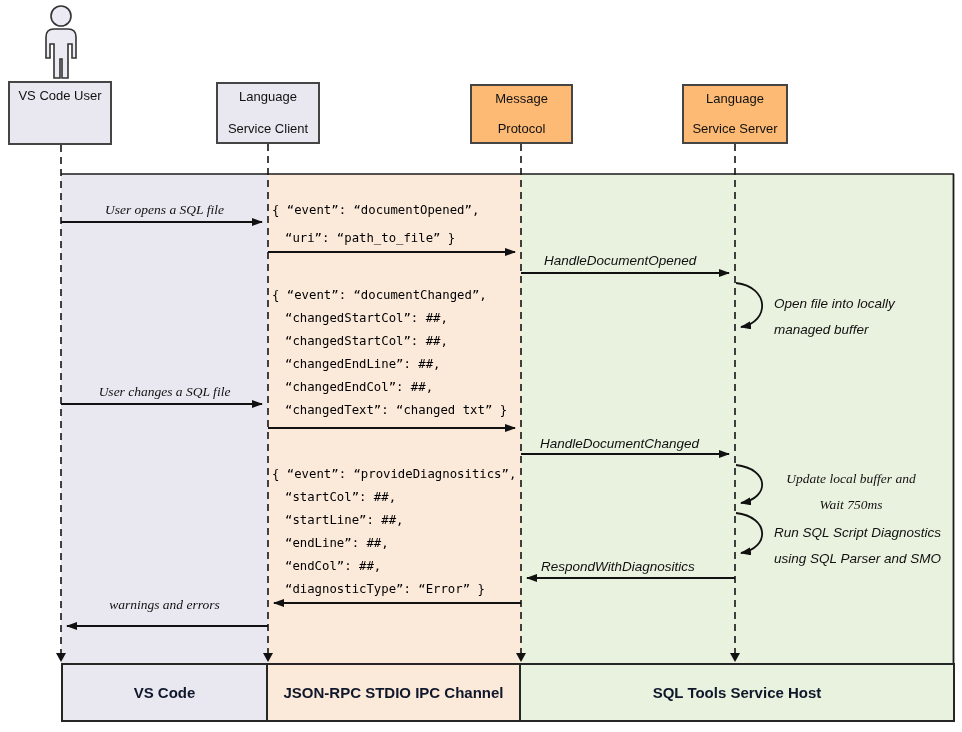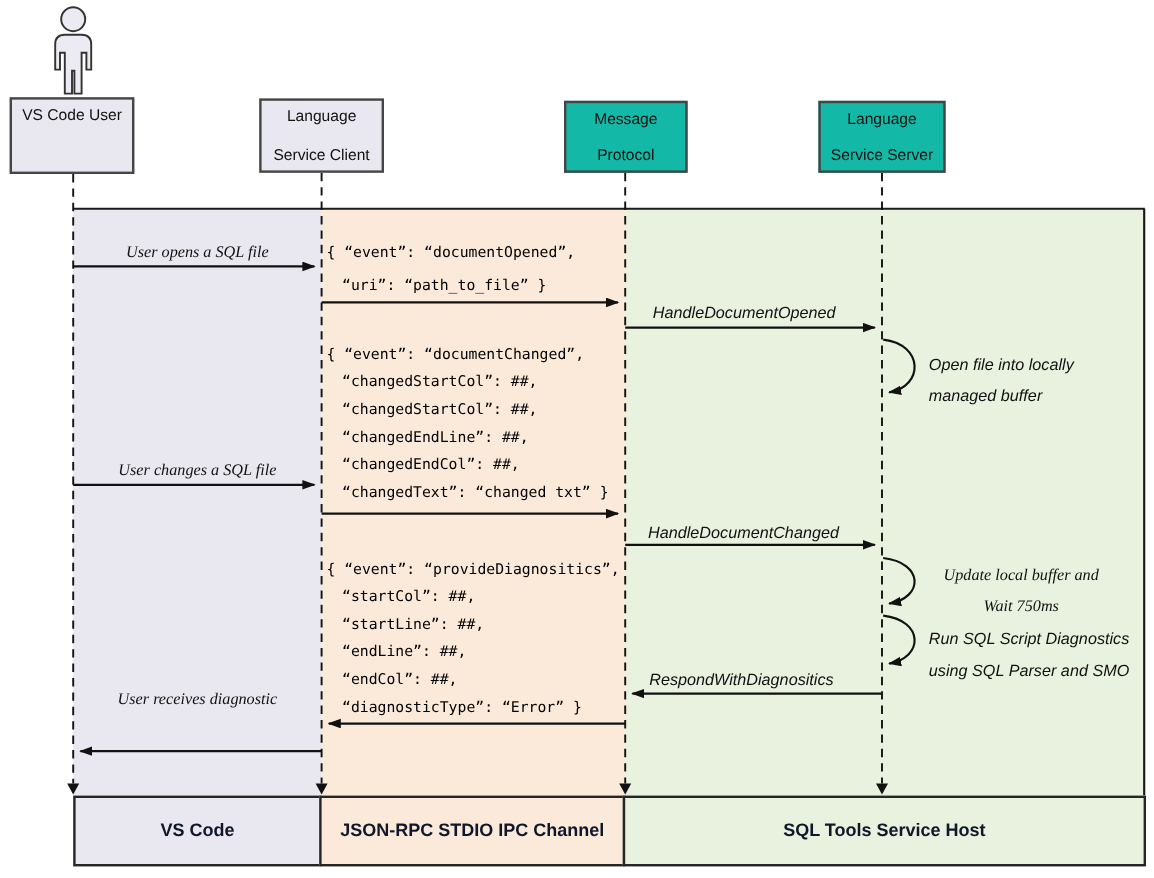--- a/index.html
+++ b/index.html
@@ -7,21 +7,21 @@
           font-family:"Liberation Sans",sans-serif;overflow:hidden;}
   .band{position:absolute;top:174px;height:489px;}
   .band.lav{left:61px;width:207px;background:#e9e8f1;}
   .band.pch{left:268px;width:253px;background:#fbe9da;}
   .band.grn{left:521px;width:433px;background:#e9f1df;}
   svg.layer{position:absolute;left:0;top:0;width:962px;height:732px;pointer-events:none;}
   .hbox{position:absolute;border:2px solid #454545;box-sizing:border-box;
         display:flex;flex-direction:column;align-items:center;justify-content:space-between;
         font-size:13px;color:#111;text-align:center;line-height:26px;}
   .hbox.lav{background:#e9e8f1;}
-  .hbox.grn{background:#14b8a6;}
+  .hbox.grn{background:#fdba74;}
   .fbox{position:absolute;top:663px;height:59px;border:2px solid #262626;box-sizing:border-box;
         display:flex;align-items:center;justify-content:center;
         font-weight:bold;font-size:15px;color:#0f172a;}
   .fbox.lav{background:#e9e8f1;}
   .fbox.pch{background:#fbe9da;}
   .fbox.grn{background:#e9f1df;}
   .lbl{position:absolute;font-style:italic;font-size:13.5px;color:#111;white-space:nowrap;}
   .lbl.c{text-align:center;font-family:Liberation Serif, serif;}
   .mono{position:absolute;font-family:"DejaVu Sans Mono",monospace;font-size:12.3px;
         color:#000;white-space:nowrap;}
@@ -104,21 +104,21 @@
   <div class="lbl" style="left:544px;top:253px;">HandleDocumentOpened</div>
   <div class="lbl" style="left:774px;top:296px;">Open file into locally</div>
   <div class="lbl" style="left:774px;top:322px;">managed buffer</div>
   <div class="lbl c" style="left:61px;width:207px;top:384px;">User changes a SQL file</div>
   <div class="lbl" style="left:540px;top:436px;">HandleDocumentChanged</div>
   <div class="lbl c" style="left:765px;width:172px;top:471px;">Update local buffer and</div>
   <div class="lbl c" style="left:765px;width:172px;top:497px;">Wait 750ms</div>
   <div class="lbl" style="left:774px;top:525px;">Run SQL Script Diagnostics</div>
   <div class="lbl" style="left:774px;top:551px;">using SQL Parser and SMO</div>
   <div class="lbl" style="left:541px;top:559px;">RespondWithDiagnositics</div>
-  <div class="lbl c" style="left:61px;width:207px;top:575px;">User receives diagnostic</div>
+  <div class="lbl c" style="left:61px;width:207px;top:597px;">warnings and errors</div>
 
   <div class="mono wide" style="left:285px;top:196px;">
     <div class="ln first">{ “event”: “documentOpened”,</div>
     <div class="ln">“uri”: “path_to_file” }</div>
   </div>
 
   <div class="mono" style="left:285px;top:284px;">
     <div class="ln first">{ “event”: “documentChanged”,</div>
     <div class="ln">“changedStartCol”: ##,</div>
     <div class="ln">“changedStartCol”: ##,</div>

